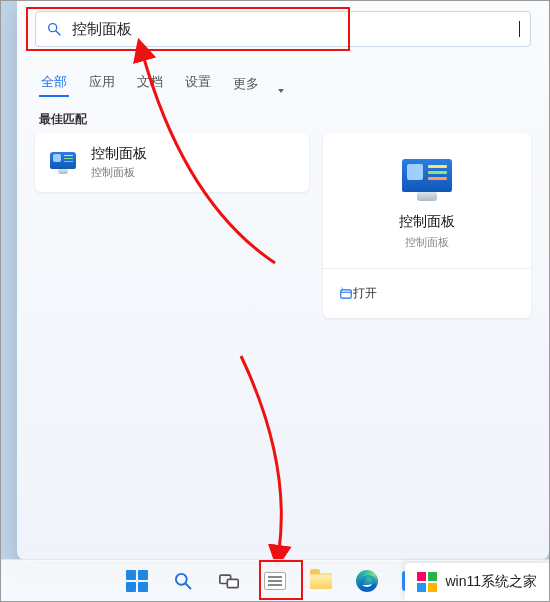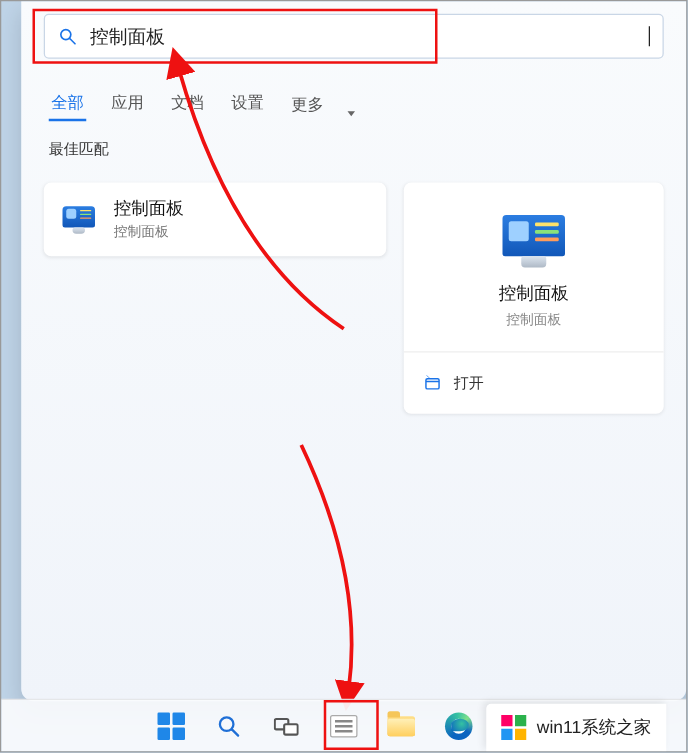--- a/index.html
+++ b/index.html
@@ -75,22 +75,22 @@
     color: #1a73e8;
     border-bottom: 2px solid #1a73e8;
     font-family: Liberation Serif, serif;
   }
   .tab.more { display:flex; align-items:flex-end; gap:19px; }
   .chev { width:0; height:0; border-left:3px solid transparent; border-right:3px solid transparent; border-top:4px solid #666; display:inline-block; }
 
   .section-label {
     font-size: 12px;
     color: #333;
-    font-weight: 400;
-    margin: 14px 0 18px 4px;
+    font-weight: 700;
+    margin: 14px 0 5px 4px;
   }
 
   .content-row {
     display: flex;
     gap: 14px;
     align-items: flex-start;
   }
 
   .left-col { flex: 1; min-width: 0; }
   .result-card {
@@ -121,21 +121,20 @@
     border-bottom: 1px solid #eee;
   }
   .preview-title { font-size: 14px; color: #111; margin-top: 12px; }
   .preview-sub { font-size: 11px; color: #888; margin-top: 4px; }
   .preview-actions {
     padding: 8px 6px;
   }
   .action-row {
     display: flex;
     align-items: center;
-    gap: 10px;
     padding: 8px 10px;
     font-size: 12px;
     color: #333;
     border-radius: 4px;
     cursor: pointer;
   }
 
   
   .cp-ico-sm {
     width: 28px; height: 22px; position: relative; flex-shrink: 0;
@@ -210,21 +209,21 @@
   .store-ico { width:22px; height:20px; background:#2d8cff; border-radius:3px; position:relative; }
   .store-ico::before { content:""; position:absolute; top:-5px; left:6px; width:10px; height:6px; border:2px solid #2d8cff; border-bottom:none; border-radius:6px 6px 0 0; }
   .store-ico::after { content:""; position:absolute; top:5px; left:5px; width:12px; height:10px; background:#fff; clip-path: polygon(0 0,45% 0,45% 45%,0 45%,0 0,55% 0,100% 0,100% 45%,55% 45%,55% 0,0 55%,45% 55%,45% 100%,0 100%,0 55%,55% 55%,100% 55%,100% 100%,55% 100%,55% 55%); }
 
   .generic-sq { width:22px; height:18px; background:#fff; border:1px solid #aaa; border-radius:2px; position:relative; }
   .generic-sq::after { content:""; position:absolute; top:3px; left:3px; right:3px; height:2px; background:#888; box-shadow: 0 4px 0 #888, 0 8px 0 #888; }
 
   
   .watermark {
     position: absolute;
-    right: 16px; bottom: 0;
+    right: 0; bottom: 0;
     height: 38px;
     padding: 0 12px;
     background: #fff;
     display: flex;
     align-items: center;
     gap: 8px;
     font-size: 14px;
     color: #222;
     border-top-left-radius: 4px;
     box-shadow: -2px -2px 6px rgba(0,0,0,0.08);

